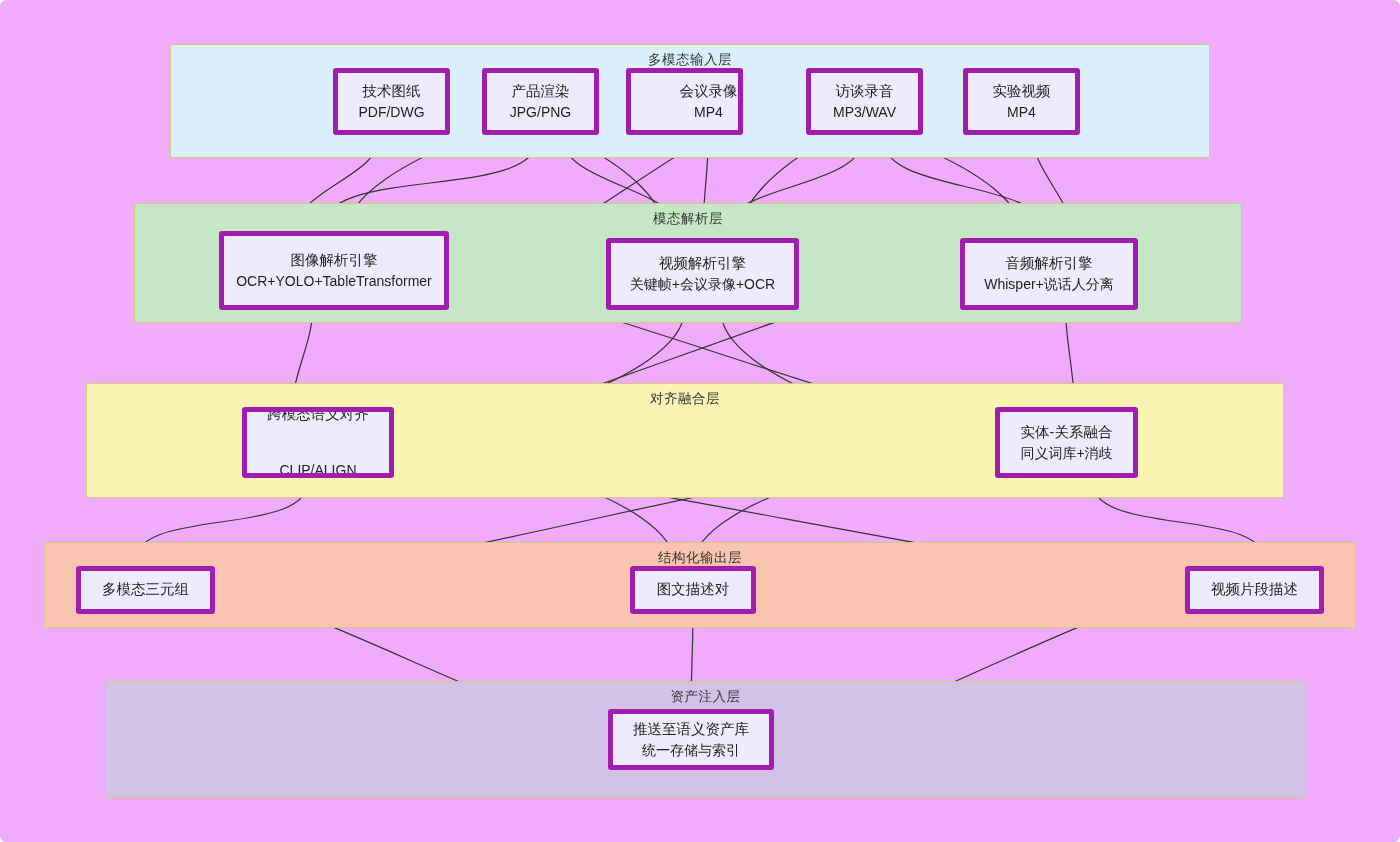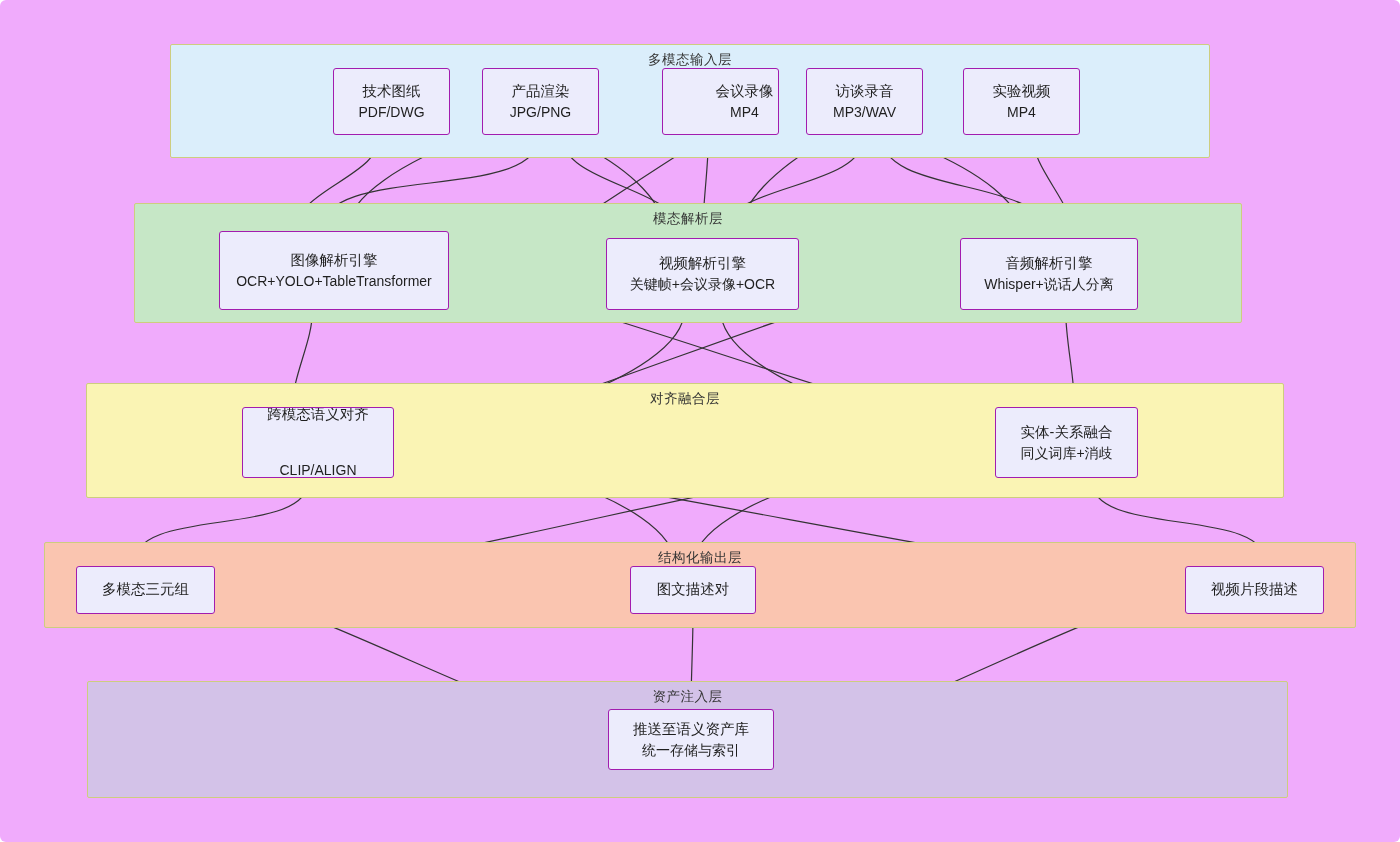--- a/index.html
+++ b/index.html
@@ -32,21 +32,21 @@
     top: 6px;
     left: 0; right: 0;
     text-align: center;
     font-size: 13.5px;
     color: #333333;
     letter-spacing: .5px;
   }
   .node {
     position: absolute;
     background: #ececfc;
-    border: 1px solid #a21caf;
+    border: 5px solid #a21caf;
     border-radius: 3px;
     display: flex;
     flex-direction: column;
     align-items: center;
     justify-content: center;
     color: #1f1f1f;
     z-index: 4;
     overflow: hidden;
     white-space: nowrap;
   }
@@ -103,34 +103,34 @@
       </div>
       <div class="layer" style="left: 134px; top: 203px; width: 1108px; height: 120px; background: rgb(198, 231, 198); border-color: rgb(205, 205, 127);">
         <div class="layer-label">模态解析层</div>
       </div>
       <div class="layer" style="left: 86px; top: 383px; width: 1198px; height: 115px; background: rgb(250, 244, 180); border-color: rgb(205, 205, 127);">
         <div class="layer-label">对齐融合层</div>
       </div>
       <div class="layer" style="left: 44px; top: 542px; width: 1312px; height: 86px; background: rgb(250, 197, 176); border-color: rgb(205, 205, 127);">
         <div class="layer-label">结构化输出层</div>
       </div>
-      <div class="layer" style="left: 87px; top: 681px; width: 1201px; height: 117px; background: rgb(211, 194, 232); border-color: rgb(205, 205, 127); font-family: Liberation Serif, serif;">
+      <div class="layer" style="left: 105px; top: 681px; width: 1201px; height: 117px; background: rgb(211, 194, 232); border-color: rgb(205, 205, 127); font-family: Liberation Serif, serif;">
         <div class="layer-label">资产注入层</div>
       </div>
     </div>
   <div id="node-group">
       <div class="node" style="left: 333px; top: 68px; width: 117px; height: 67px;">
         <div class="l1">技术图纸</div>
         <div class="l2">PDF/DWG</div>
       </div>
       <div class="node" style="left: 482px; top: 68px; width: 117px; height: 67px;">
         <div class="l1">产品渲染</div>
         <div class="l2">JPG/PNG</div>
       </div>
-      <div class="node" style="left: 662px; top: 68px; width: 117px; height: 67px; padding-left: 48px;">
+      <div class="node" style="left: 626px; top: 68px; width: 117px; height: 67px; padding-left: 48px;">
         <div class="l1">会议录像</div>
         <div class="l2">MP4</div>
       </div>
       <div class="node" style="left: 806px; top: 68px; width: 117px; height: 67px;">
         <div class="l1">访谈录音</div>
         <div class="l2">MP3/WAV</div>
       </div>
       <div class="node" style="left: 963px; top: 68px; width: 117px; height: 67px;">
         <div class="l1">实验视频</div>
         <div class="l2">MP4</div>

